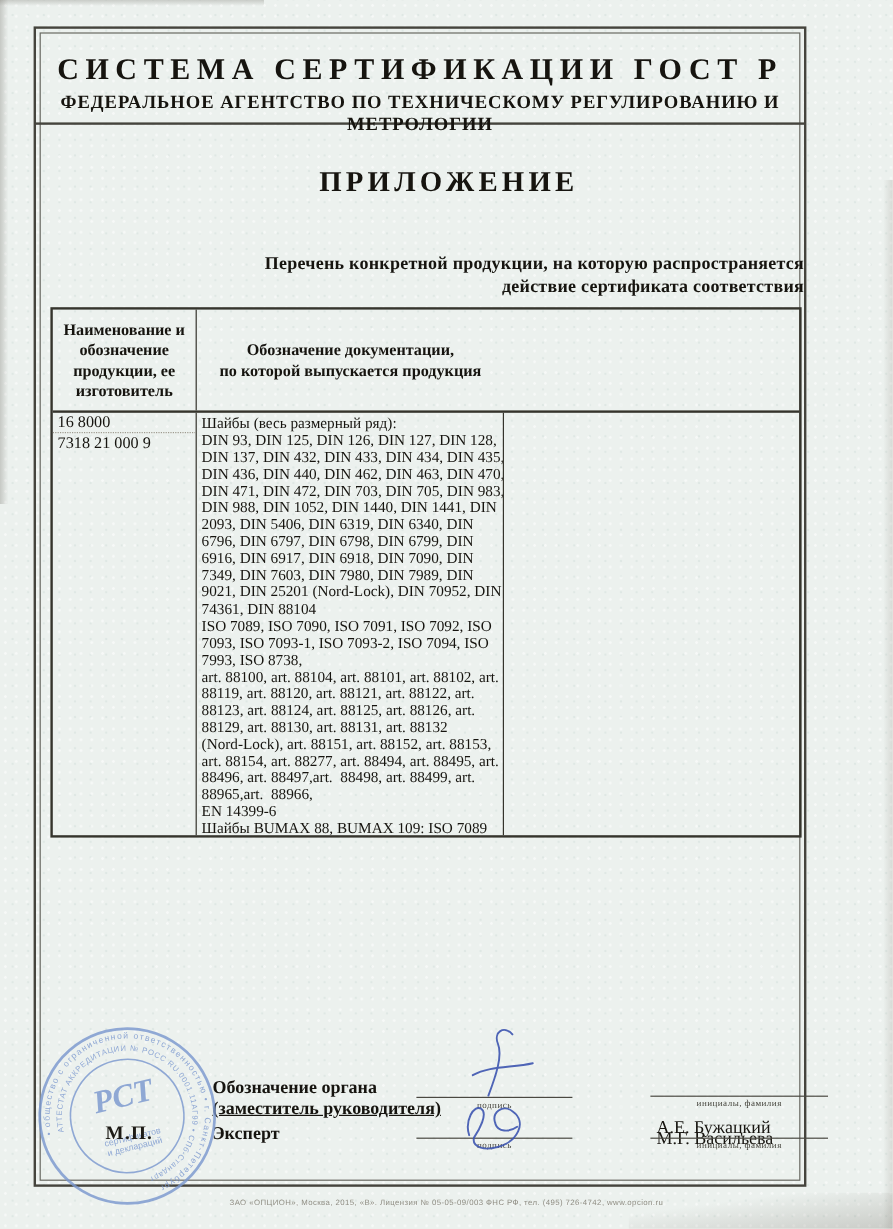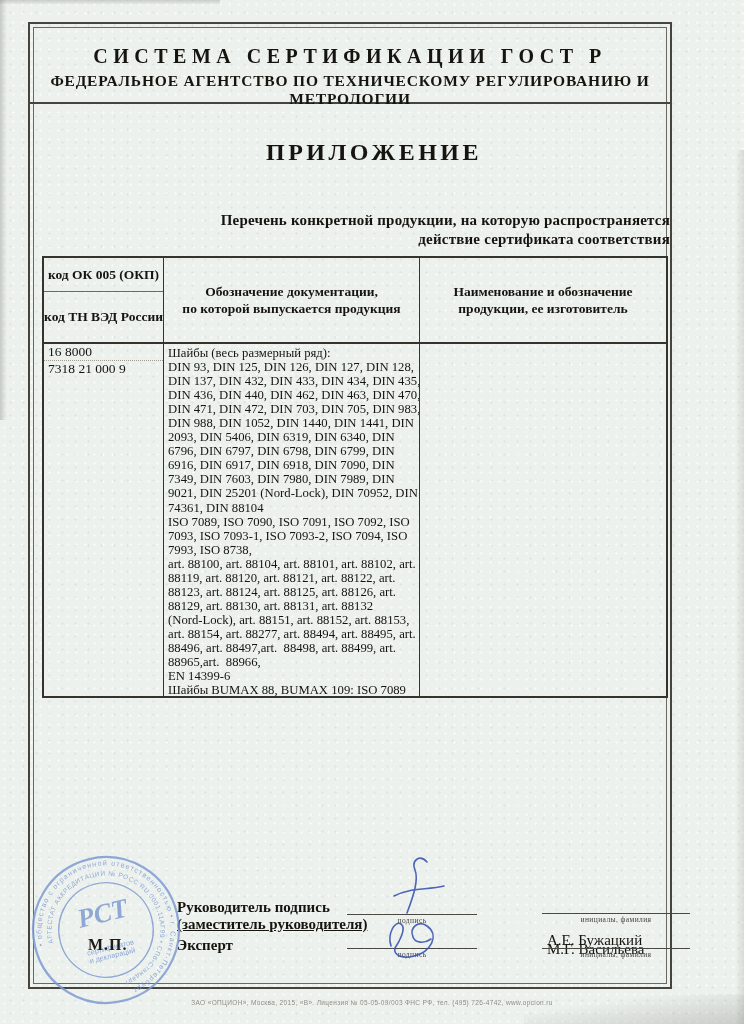--- a/index.html
+++ b/index.html
@@ -29,21 +29,21 @@
     background:linear-gradient(to top left, rgba(120,117,108,.30), transparent 70%);}
 
   .frame{
     position:absolute;left:28px;top:22px;width:640px;height:963px;
     border:2px solid #45443d;
   }
   .frame-inner{position:absolute;inset:3px;border:1px solid rgba(72,71,63,.8);pointer-events:none;}
 
   .cert-header{position:absolute;left:0;right:0;top:0;height:78px;
     border-bottom:2px solid #45443d;text-align:center;}
-  .sys-title{margin:0;padding-top:21px;font-size:20px;font-weight:bold;letter-spacing:5.5px;}
+  .sys-title{margin:0;padding-top:21px;font-size:25px;font-weight:bold;letter-spacing:5.5px;}
   .agency{margin:4px 0 0 0;font-size:15.5px;font-weight:bold;letter-spacing:.8px;}
 
   .form-number{position:absolute;top:84px;right:16px;white-space:nowrap;}
   .form-number .nm{font-size:20px;color:#111;}
   .form-number .digits{
     font-family:"DejaVu Sans Mono", monospace;
     font-size:21px;color:#df5a52;letter-spacing:2.5px;padding-left:6px;
   }
 
   .doc-title{position:absolute;left:0;right:0;top:115px;text-align:center;margin:0;
@@ -127,29 +127,24 @@
 
 
     <h3 class="doc-title">ПРИЛОЖЕНИЕ</h3>
 
 
     <div class="desc ml">Перечень конкретной продукции,  на которую распространяется
 действие сертификата соответствия</div>
 
     <div class="ptable">
       <div class="trow thead">
-        <div class="hd-c1">
-          <div class="top">код ОК 005 (ОКП)</div>
-          <div class="split"></div>
-          <div class="bot">код ТН ВЭД России</div>
-        </div>
+        <div class="hd-c ml">Наименование и обозначение
+продукции, ее изготовитель</div>
         <div class="hd-c ml">Обозначение документации,
 по которой выпускается продукция</div>
-        <div class="hd-c ml">Наименование и обозначение
-продукции, ее изготовитель</div>
       </div>
 
 
       <div class="trow r2">
         <div>
           <div class="code-top">16 8000</div>
           <div class="code-bot">7318 21 000 9</div>
         </div>
         <div class="prod-cell">Шайбы (весь размерный ряд):
 DIN 93, DIN 125, DIN 126, DIN 127, DIN 128,
@@ -194,21 +189,21 @@
         <text font-size="6.3" fill="#7b98cf" letter-spacing="0.6" font-family="Liberation Sans, sans-serif">
           <textPath href="#arcInner">АТТЕСТАТ АККРЕДИТАЦИИ № РОСС RU.0001.11АГ99 • СПб-Стандарт</textPath>
         </text>
         <text x="52" y="68" font-size="26" font-weight="bold" font-style="italic" fill="#7b98cf" font-family="Liberation Serif, serif">РСТ</text>
         <text x="76" y="96" font-size="7.2" fill="#7b98cf" text-anchor="middle" font-family="Liberation Sans, sans-serif">сертификатов</text>
         <text x="76" y="104" font-size="7.2" fill="#7b98cf" text-anchor="middle" font-family="Liberation Sans, sans-serif">и деклараций</text>
       </g>
     </svg>
     <div class="mp">М.П.</div>
 
-    <div class="role1a">Руководитель подпись</div>
+    <div class="role1a">Обозначение органа</div>
     <div class="role1b">(заместитель руководителя)</div>
     <div class="role2">Эксперт</div>
 
     <div class="sigline sl1"></div>
     <div class="cap cap1">подпись</div>
     <div class="sigline sl2"></div>
     <div class="cap cap2">подпись</div>
 
     <div class="name nm1">М.Г. Васильева</div>
     <div class="sigline nl1"></div>

